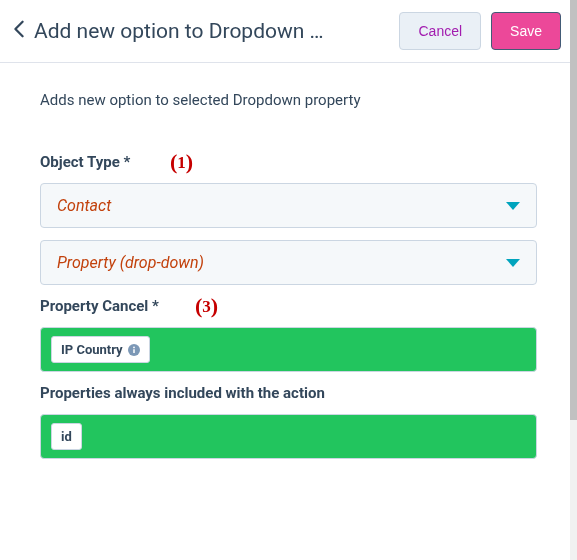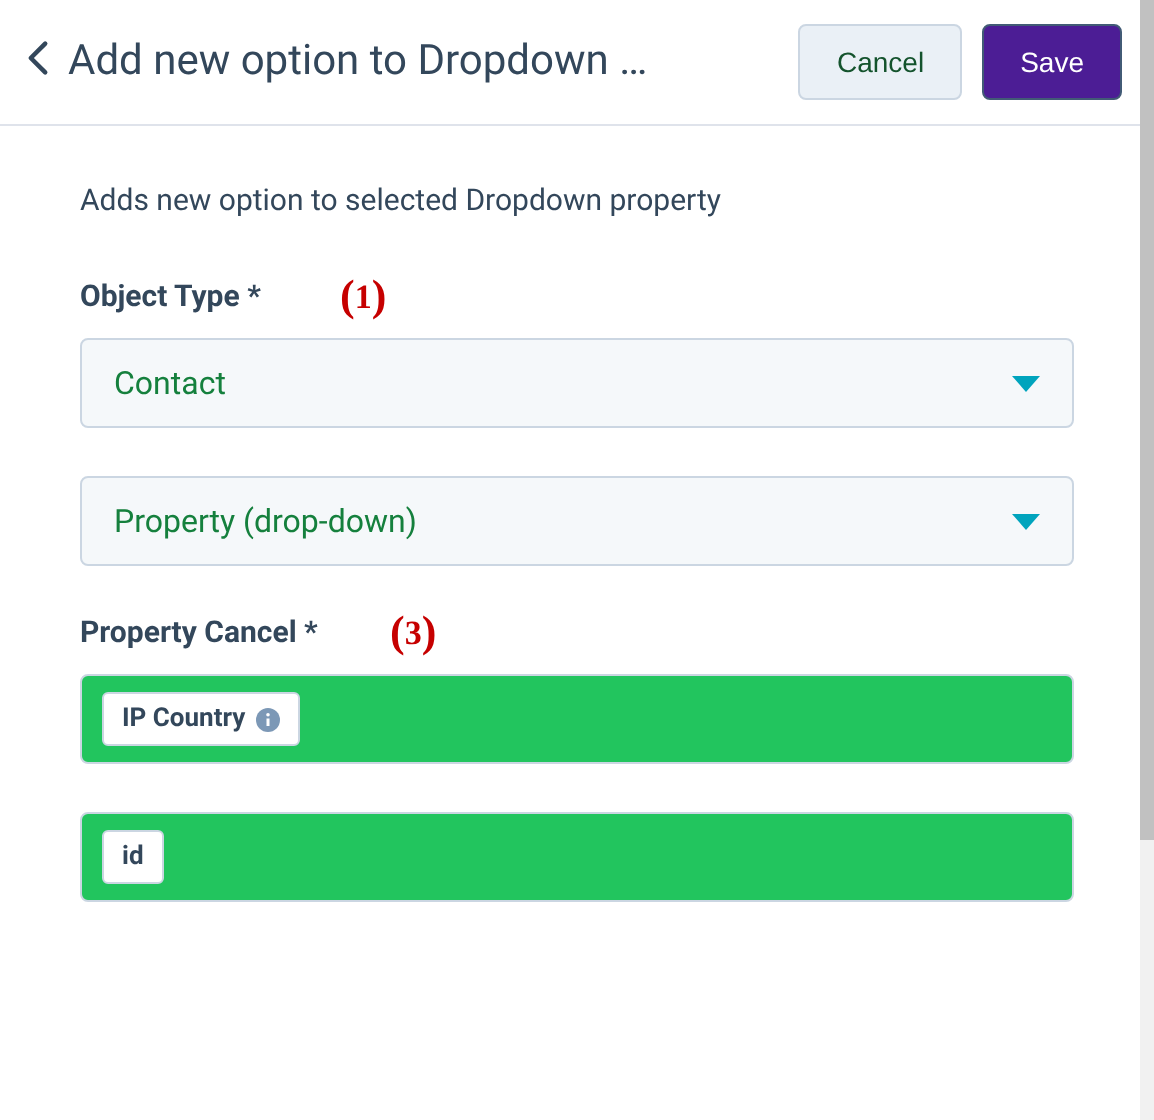--- a/index.html
+++ b/index.html
@@ -48,39 +48,39 @@
     .btn {
       font-size: 14px;
       font-weight: 500;
       padding: 10px 18px;
       border-radius: 4px;
       cursor: pointer;
       border: 1px solid transparent;
     }
     .btn-secondary {
       background: #eaf0f6;
-      color: #14532d;
+      color: #a21caf;
       border-color: #cbd6e2;
     }
     .btn-primary {
-      background: #4c1d95;
+      background: #ec4899;
       color: #fff;
       border-color: #425b76;
       text-align: right;
     }
     .content {
       padding: 28px 40px 20px 40px;
     }
     .description {
       font-size: 15px;
       color: #33475b;
-      margin-bottom: 30px;
+      margin-bottom: 44px;
     }
     .form-group {
-      margin-bottom: 24px;
+      margin-bottom: 12px;
       position: relative;
     }
     .form-label {
       display: block;
       font-size: 15px;
       font-weight: 700;
       color: #33475b;
       margin-bottom: 12px;
       position: relative;
     }
@@ -90,21 +90,22 @@
     .select-box {
       display: flex;
       align-items: center;
       justify-content: space-between;
       background: #f5f8fa;
       border: 1px solid #cbd6e2;
       border-radius: 4px;
       padding: 12px 16px;
       cursor: pointer;
       font-size: 16px;
-      color: #15803d;
+      color: #c2410c;
+      font-style: italic;
     }
     .chevron-down {
       color: #00a4bd;
       flex-shrink: 0;
     }
     .tag-box {
       background: #22c55e;
       border: 1px solid #cbd6e2;
       border-radius: 4px;
       padding: 8px 10px;
@@ -223,20 +224,21 @@
               <circle cx="8" cy="8" r="8"></circle>
               <rect x="7" y="7" width="2" height="5" fill="#fff"></rect>
               <circle cx="8" cy="4.5" r="1.2" fill="#fff"></circle>
             </svg>
         </span>
       </span>
     </div>
   </div>
 
   <div class="form-group">
+    <label class="form-label">Properties always included with the action</label>
     <div class="tag-box">
       <span class="tag">
         <span>id</span>
       </span>
     </div>
   </div>
 
 </div>
 
 <div class="scrollbar-track"></div>

